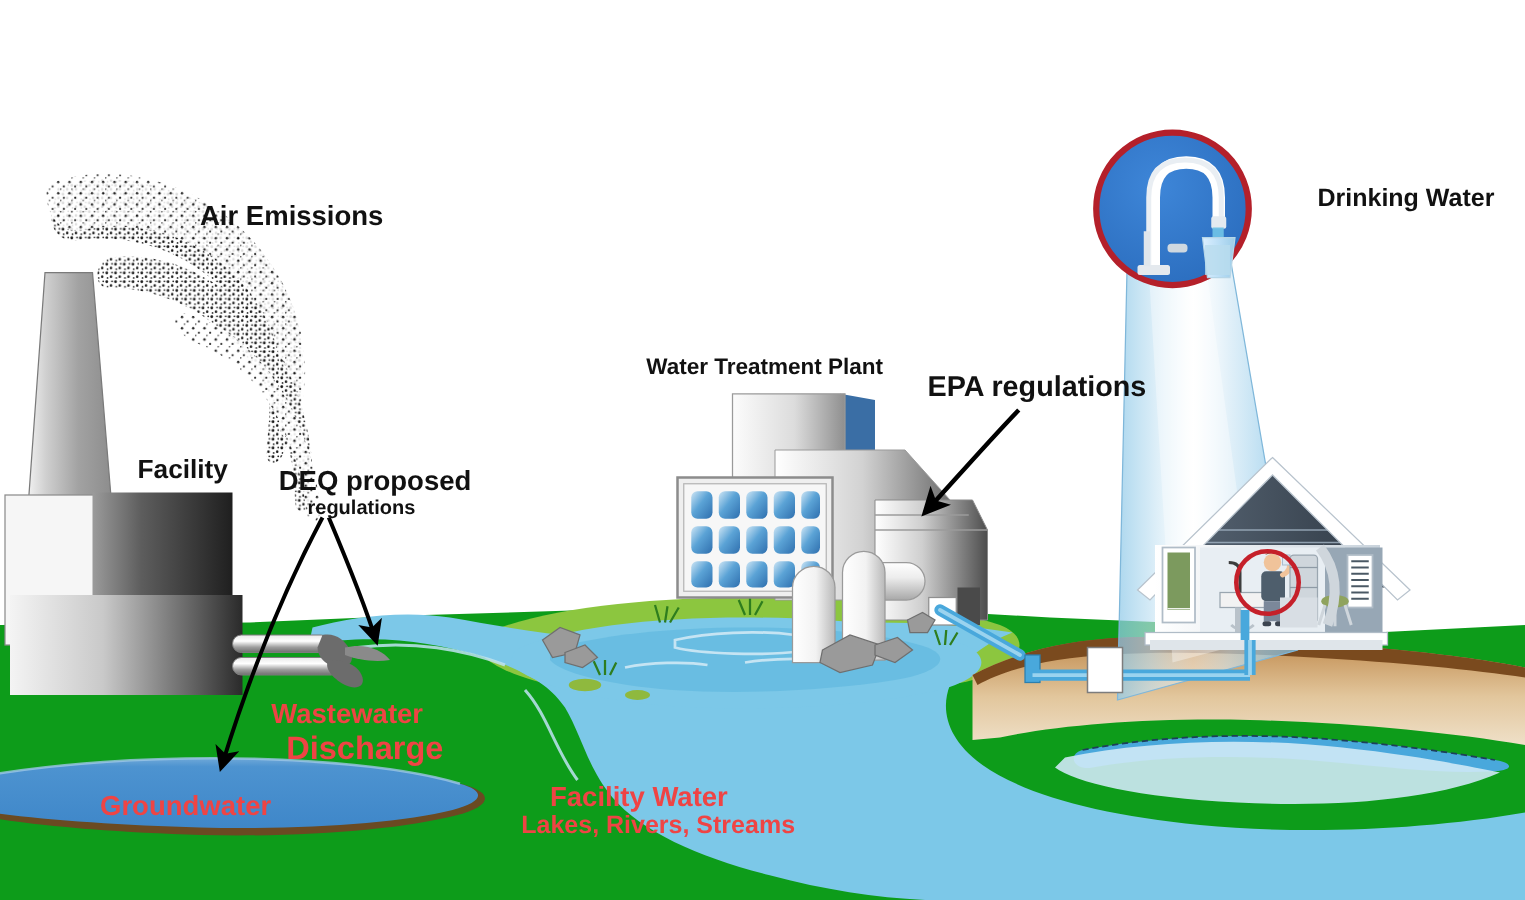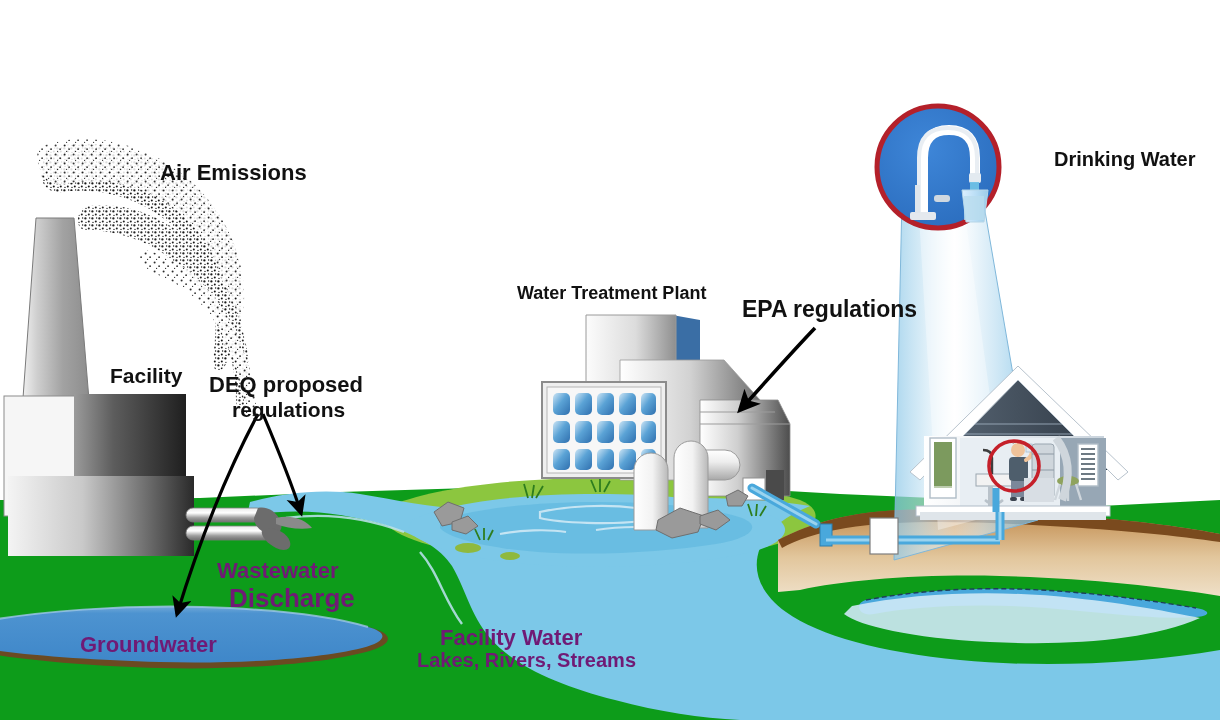--- a/index.html
+++ b/index.html
@@ -4,23 +4,23 @@
 <style>
   html,body{margin:0;padding:0;background:#fff;}
   #stage{
     position:relative;width:1220px;height:720px;overflow:hidden;
     background:#ffffff;
     font-family:"Liberation Sans", sans-serif;
   }
   #scene{position:absolute;left:0;top:0;width:1220px;height:720px;}
   .lbl{position:absolute;font-weight:bold;white-space:pre;line-height:1.12;}
   .lbl.dark{color:#111111;}
-  .lbl.white{color:#701a75;}
+  .lbl.white{color:#ef4444;}
   .lbl.ital{}
-  .ctr{text-align:center;}
+  .ctr{text-align:center;margin-left:14px;}
 </style>
 </head>
 <body>
 
 <div id="stage">
 
   <svg id="scene" viewBox="0 0 1220 720">
     <defs>
       <linearGradient id="gStackBody" x1="0" y1="0" x2="1" y2="0">
         <stop offset="0%" stop-color="#f2f2f2"></stop>
@@ -409,21 +409,21 @@
       <path d="M258,414 C224,478 196,552 177,614" stroke="#000000" stroke-width="3.2" fill="none" marker-end="url(#arrowHead)"></path>
       <path d="M815,328 C790,354 762,386 740,410" stroke="#000000" stroke-width="3.6" fill="none" marker-end="url(#arrowHead)"></path>
     </g>
   </svg>
 
   <div class="lbl dark" style="left:160px;top:161px;font-size:22px;">Air Emissions</div>
 
   <div class="lbl dark" style="left:110px;top:364px;font-size:21px;">Facility</div>
 
   <div class="lbl dark ctr" style="left:209px;top:373px;font-size:22px;">DEQ proposed</div>
-  <div class="lbl dark ctr" style="left:232px;top:398px;font-size:21px;">regulations</div>
+  <div class="lbl dark ctr" style="left:232px;top:398px;font-size:16px;">regulations</div>
 
   <div class="lbl dark" style="left:517px;top:283px;font-size:18px;">Water Treatment Plant</div>
 
   <div class="lbl dark" style="left:742px;top:297px;font-size:23px;">EPA regulations</div>
 
   <div class="lbl dark" style="left:1054px;top:148px;font-size:20px;">Drinking Water</div>
 
   <div class="lbl white" style="left:217px;top:559px;font-size:22px;">Wastewater</div>
   <div class="lbl white" style="left:229px;top:584px;font-size:26px;">Discharge</div>
 

